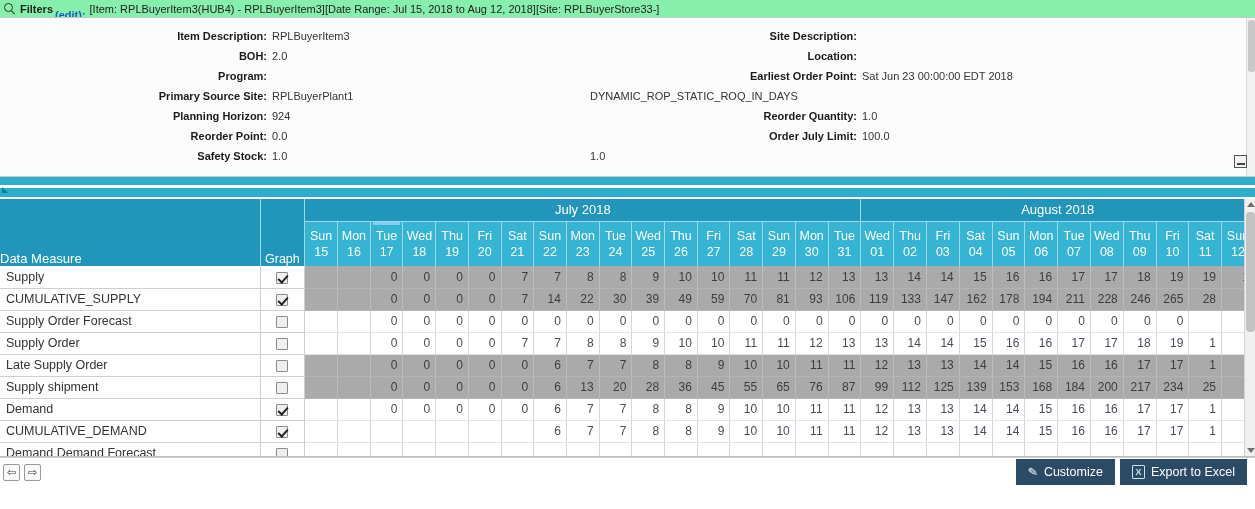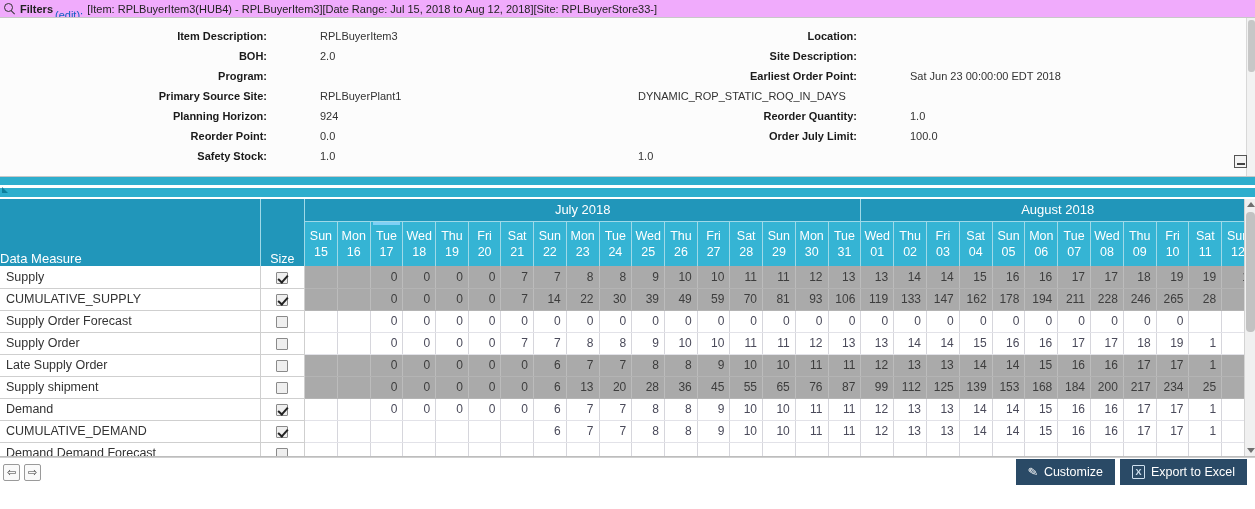--- a/index.html
+++ b/index.html
@@ -12,21 +12,21 @@
   }
 
   
   #filter-bar {
     height: 17px;
     display: flex;
     align-items: center;
     font-size: 11px;
     color: #222;
     padding-left: 4px;
-    background: #f0abfc;
+    background: #86efac;
     white-space: nowrap;
     overflow: hidden;
   }
   #filter-bar .mag {
     width: 12px; height: 12px;
     margin-right: 4px;
     position: relative;
     flex: 0 0 auto;
   }
   #filter-bar .mag::before {
@@ -38,21 +38,21 @@
   }
   #filter-bar .mag::after {
     content:"";
     position:absolute; left:7px; top:7.5px;
     width:4.5px; height:1.4px;
     background:#333;
     transform: rotate(45deg);
     transform-origin: left center;
   }
   .f-label { font-weight: bold; }
-  .f-edit { color:#1060c0; font-weight:normal; margin-left:2px;margin-top:12px; }
+  .f-edit { color:#1060c0; font-weight:bold; margin-left:2px;margin-top:12px; }
   .f-text { margin-left:4px; color:#222; }
 
   
   #detail-panel {
     position: relative;
     height: 160px;
     background: #fcfcfc;
     border-top: 1px solid #c8c8c8;
     border-bottom: 1px solid #c8c8c8;
     overflow: hidden;
@@ -80,21 +80,20 @@
     font-weight: bold;
     color: #1a1a1a;
     padding-right: 5px;
     white-space: nowrap;
     overflow: hidden;
   }
   .d-val {
     color: #333;
     white-space: nowrap;
     overflow: hidden;
-    margin-left: 48px;
   }
   .panel-shade {
     position: absolute;
     left: 0; right: 0; bottom: 0;
     height: 8px;
     background: linear-gradient(to bottom, rgba(252,252,252,0), #fcfcfc 75%);
     pointer-events: none;
   }
   #panel-collapse {
     position: absolute;
@@ -358,25 +357,25 @@
           <div class="d-key">Reorder Point:</div>
           <div class="d-val">0.0</div>
         </div>
         <div class="d-row">
           <div class="d-key">Safety Stock:</div>
           <div class="d-val">1.0</div>
         </div>
       </div>
     <div class="detail-col right" id="col-right">
         <div class="d-row">
+          <div class="d-key">Site Description:</div>
+          <div class="d-val"></div>
+        </div>
+        <div class="d-row">
           <div class="d-key">Location:</div>
-          <div class="d-val"></div>
-        </div>
-        <div class="d-row">
-          <div class="d-key">Site Description:</div>
           <div class="d-val"></div>
         </div>
         <div class="d-row">
           <div class="d-key">Earliest Order Point:</div>
           <div class="d-val">Sat Jun 23 00:00:00 EDT 2018</div>
         </div>
         <div class="d-row">
           <div class="d-val">DYNAMIC_ROP_STATIC_ROQ_IN_DAYS</div>
         </div>
         <div class="d-row">
@@ -405,21 +404,21 @@
   <div id="strip1"></div>
   <div id="strip2"></div>
   <div id="strip-caret"></div>
 </div>
 
 <div id="grid-wrap">
   <table class="grid">
     <thead>
       <tr id="hdr-row-month">
           <th class="hd-measure" rowspan="2" style="width: 263px;">Data Measure</th>
-          <th class="hd-graph" rowspan="2" style="width: 45px;">Size</th>
+          <th class="hd-graph" rowspan="2" style="width: 45px;">Graph</th>
           <th class="hd-month" colspan="17">July 2018</th>
           <th class="hd-month" colspan="12">August 2018</th>
         </tr>
       <tr id="hdr-row-day">
           <th class="hd-day" style="width: 33px;">
             <div>Sun</div>
             <div>15</div>
           </th>
           <th class="hd-day" style="width: 33px;">
             <div>Mon</div>

